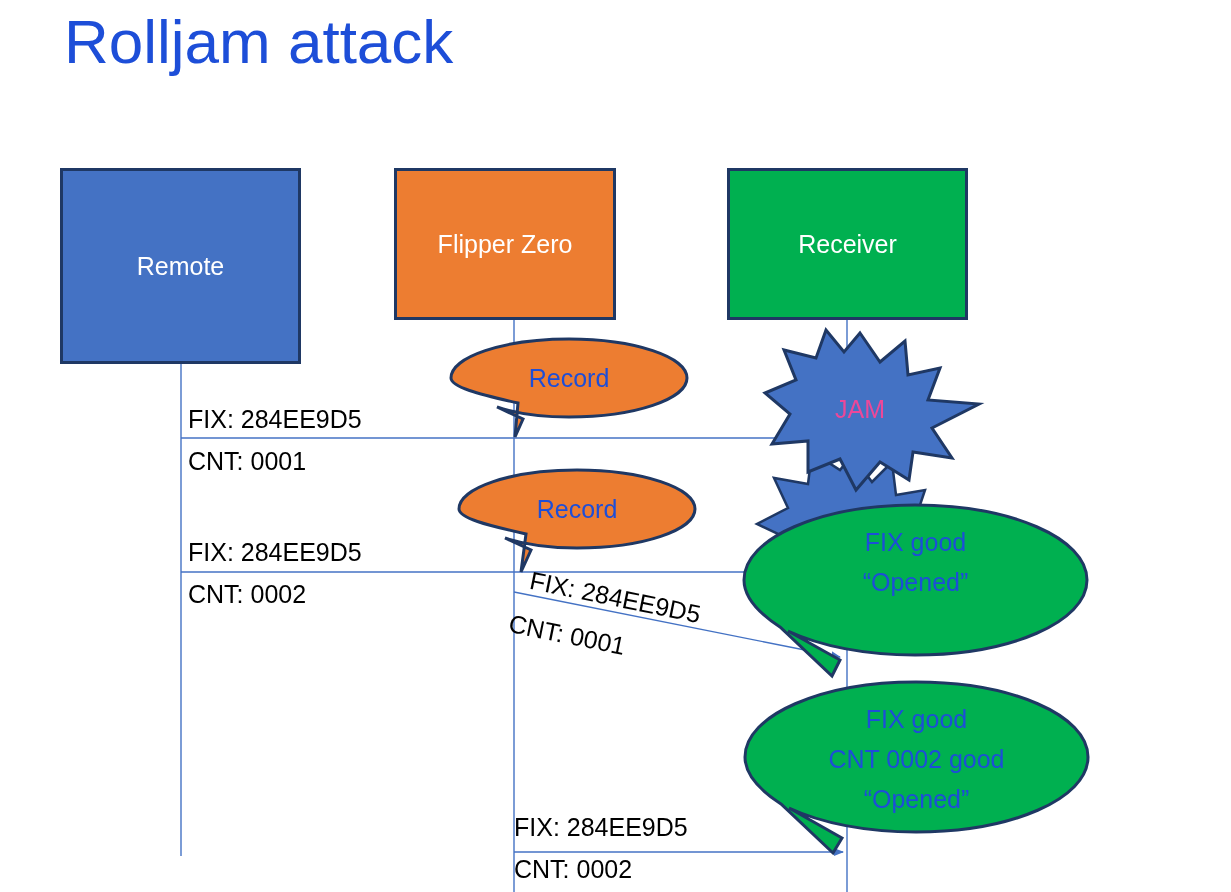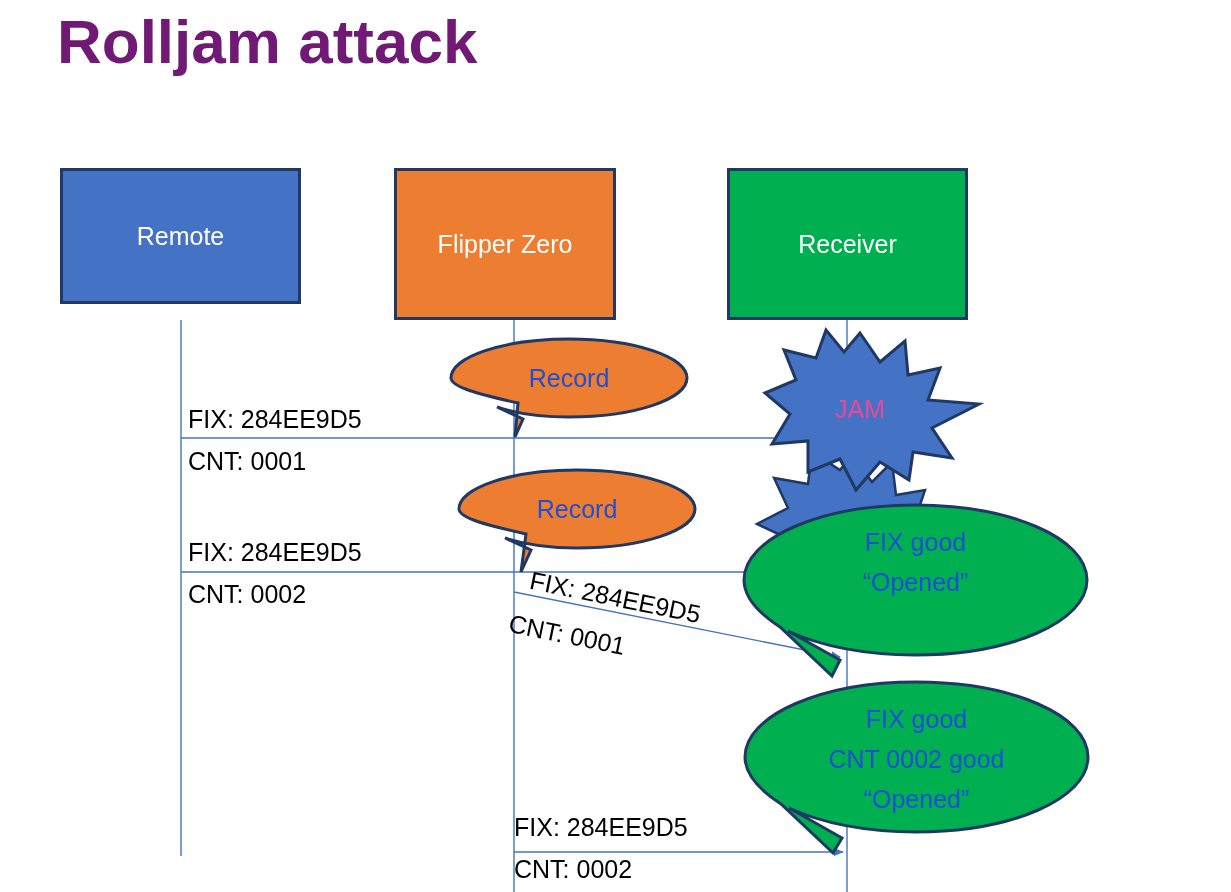--- a/index.html
+++ b/index.html
@@ -7,24 +7,24 @@
     width:1231px;height:892px;
     background:#ffffff;
     font-family:"Liberation Sans", sans-serif;
     overflow:hidden;
     position:relative;
   }
   #slide{position:absolute;left:0;top:0;width:1231px;height:892px;}
 
   .title{
     position:absolute;
-    left:57px; top:6px;
+    left:64px; top:6px;
     font-size:62px;
-    font-weight:700;
-    color:#701a75;
+    font-weight:400;
+    color:#1d4ed8;
     letter-spacing:0px;
     white-space:nowrap;
     font-family:"Liberation Sans", sans-serif;
   }
 
   
   .actor-box{
     position:absolute;
     border:3px solid #1F3864;
     box-sizing:border-box;
@@ -143,21 +143,21 @@
       <path d="M 916 682
                C 1011 682 1088 715 1088 757
                C 1088 799 1011 832 916 832
                C 866 832 821 823 789 808
                L 842 838 L 833 853 L 781 804
                C 761 791 745 775 745 757
                C 745 715 822 682 916 682 Z" fill="#00B050" stroke="#1F3864" stroke-width="3"></path>
     </g>
   </svg>
 
-  <div class="actor-box" style="left:60px;top:168px;width:241px;height:136px;background:#4472C4;">
+  <div class="actor-box" style="left:60px;top:168px;width:241px;height:196px;background:#4472C4;">
     <span class="actor-label">Remote</span>
   </div>
 
   <div class="actor-box" style="left:394px;top:168px;width:222px;height:152px;background:#ED7D31;">
     <span class="actor-label">Flipper Zero</span>
   </div>
 
   <div class="actor-box" style="left:727px;top:168px;width:241px;height:152px;background:#00B050;">
     <span class="actor-label">Receiver</span>
   </div>

